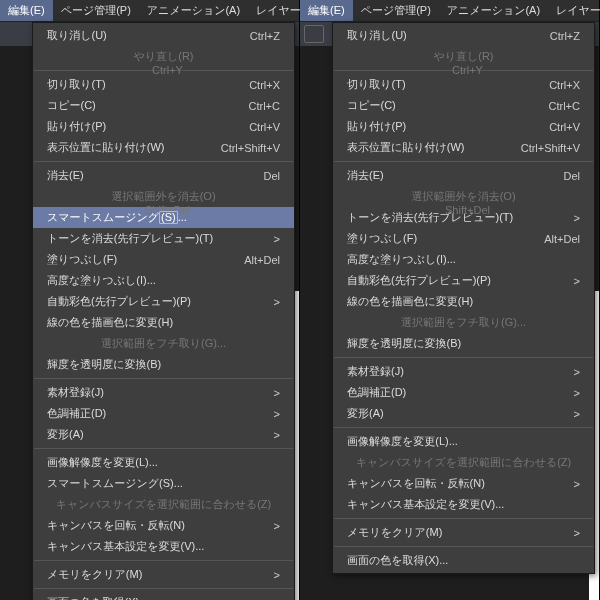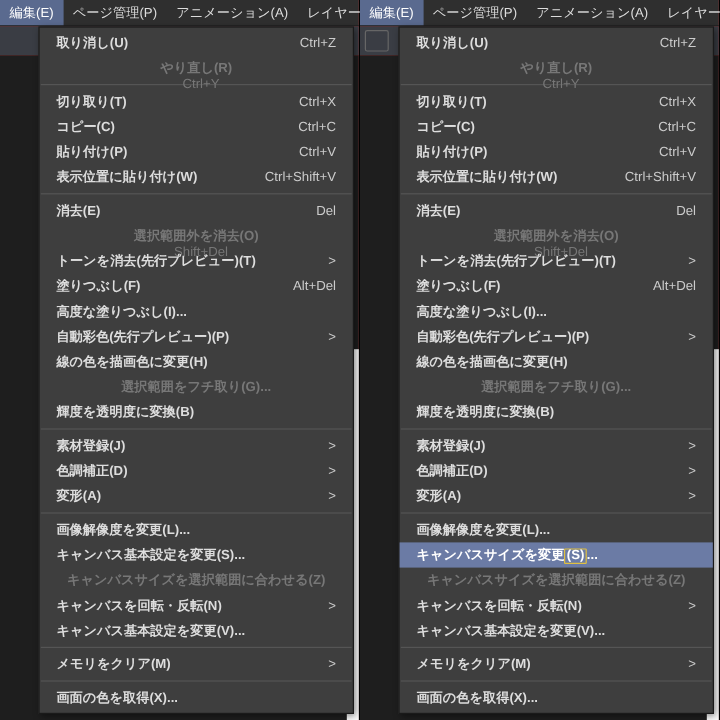--- a/index.html
+++ b/index.html
@@ -8,21 +8,21 @@
     height: 600px;
     background: #000;
     font-family: "Meiryo", "Yu Gothic", sans-serif;
     font-size: 11px;
     overflow: hidden;
     display: flex;
   }
   .panel {
     width: 300px;
     height: 600px;
-    background: #ef4444;
+    background: #f9a8d4;
     display: flex;
     flex-direction: column;
     position: relative;
     border-right: 1px solid #000;
   }
   .menubar {
     height: 22px;
     display: flex;
     align-items: center;
     background: #2f2f2f;
@@ -90,21 +90,21 @@
     padding: 2px 0;
   }
   .mi {
     display: flex;
     align-items: center;
     justify-content: space-between;
     padding: 3px 14px 3px 14px;
     height: 21px;
     white-space: nowrap;
   }
-  .mi .lbl { flex: 1; font-weight: bold; }
+  .mi .lbl { flex: 1; }
   .mi .shortcut { color: #ccc; margin-left: 8px; text-align: center; }
   .mi .arrow { color: #ccc; margin-left: 8px; }
   .mi.disabled { color: #777; flex-direction: column; }
   .mi.disabled .shortcut { color: #777; }
   .mi.highlight {
     background: #6b7ba5;
     color: #fff;
   }
   .sep {
     height: 1px;
@@ -164,20 +164,23 @@
       </div>
     <div class="sep"></div>
     <div class="mi">
         <span class="lbl">消去(E)</span>
         <span class="shortcut">Del</span>
       </div>
     <div class="mi disabled">
         <span class="lbl">選択範囲外を消去(O)</span>
         <span class="shortcut">Shift+Del</span>
       </div>
+    <div class="mi highlight">
+      <span class="lbl"><span>スマートスムージング</span><span class="hotbox">(S)</span><span>...</span></span>
+    </div>
     <div class="mi">
         <span class="lbl">トーンを消去(先行プレビュー)(T)</span>
         <span class="arrow">&gt;</span>
       </div>
     <div class="mi">
         <span class="lbl">塗りつぶし(F)</span>
         <span class="shortcut">Alt+Del</span>
       </div>
     <div class="mi">
         <span class="lbl">高度な塗りつぶし(I)...</span>
@@ -206,21 +209,21 @@
       </div>
     <div class="mi">
         <span class="lbl">変形(A)</span>
         <span class="arrow">&gt;</span>
       </div>
     <div class="sep"></div>
     <div class="mi">
         <span class="lbl">画像解像度を変更(L)...</span>
       </div>
     <div class="mi">
-        <span class="lbl">キャンバス基本設定を変更(S)...</span>
+        <span class="lbl">スマートスムージング(S)...</span>
       </div>
     <div class="mi disabled">
         <span class="lbl">キャンバスサイズを選択範囲に合わせる(Z)</span>
       </div>
     <div class="mi">
         <span class="lbl">キャンバスを回転・反転(N)</span>
         <span class="arrow">&gt;</span>
       </div>
     <div class="mi">
         <span class="lbl">キャンバス基本設定を変更(V)...</span>
@@ -321,23 +324,20 @@
         <span class="arrow">&gt;</span>
       </div>
     <div class="mi">
         <span class="lbl">変形(A)</span>
         <span class="arrow">&gt;</span>
       </div>
     <div class="sep"></div>
     <div class="mi">
         <span class="lbl">画像解像度を変更(L)...</span>
       </div>
-    <div class="mi highlight">
-      <span class="lbl"><span>キャンバスサイズを変更</span><span class="hotbox">(S)</span><span>...</span></span>
-    </div>
     <div class="mi disabled">
         <span class="lbl">キャンバスサイズを選択範囲に合わせる(Z)</span>
       </div>
     <div class="mi">
         <span class="lbl">キャンバスを回転・反転(N)</span>
         <span class="arrow">&gt;</span>
       </div>
     <div class="mi">
         <span class="lbl">キャンバス基本設定を変更(V)...</span>
       </div>

